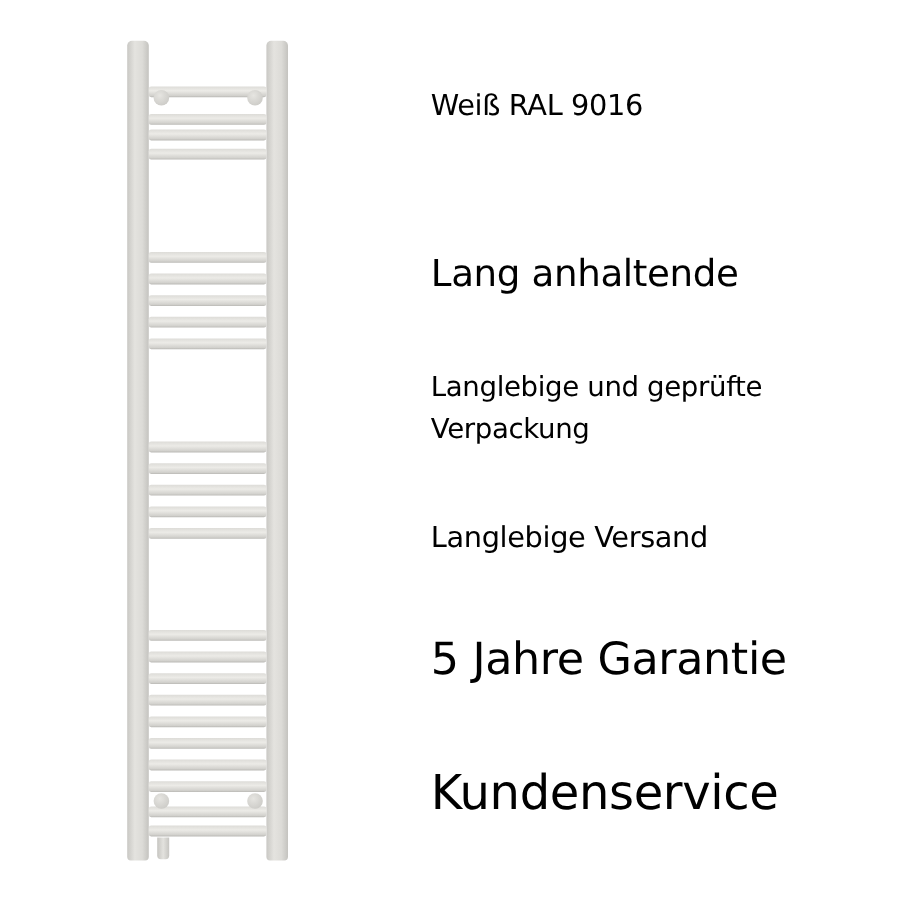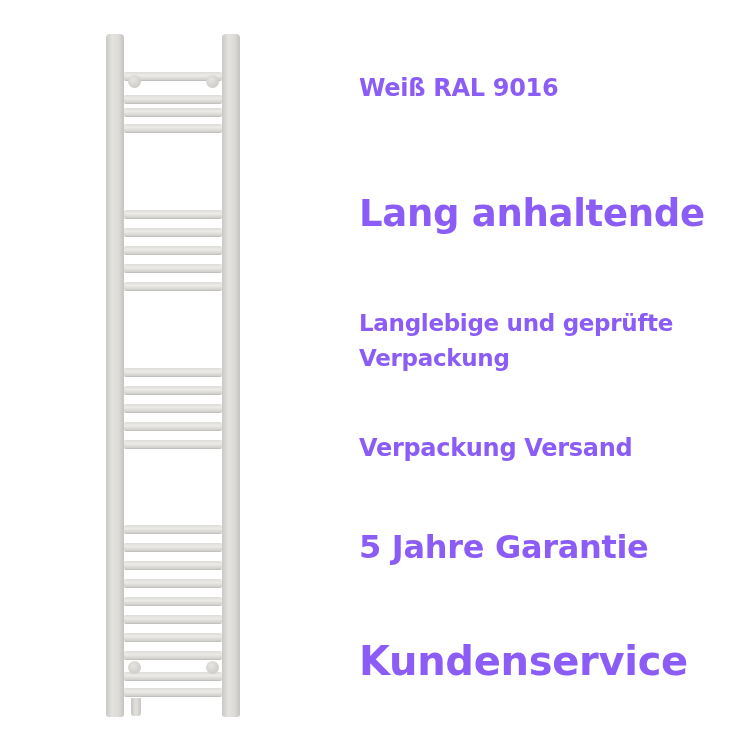--- a/index.html
+++ b/index.html
@@ -22,28 +22,28 @@
       background: radial-gradient(circle at 40% 35%, #e6e5e1 0%, #cfceca 70%, #b8b7b3 100%);
     }
     .pipe {
       position: absolute; left: 131px; top: 698px; width: 10px; height: 18px;
       background: linear-gradient(to right, #c6c5c1, #e3e2de, #c6c5c1);
       border-radius: 0 0 3px 3px;
     }
     .features { position: absolute; left: 359px; top: 0; width: 391px; }
     .feature {
       position: absolute; left: 0; white-space: nowrap;
-      font-family: "DejaVu Sans", sans-serif; font-weight: bold; color: #8b5cf6;
+      font-family: "DejaVu Sans", sans-serif; font-weight: normal; color: #000000;
       letter-spacing: -0.3px;
     }
     .f1 { top: 74px; font-size: 24px; }
-    .f2 { top: 192px; font-size: 37px; }
+    .f2 { top: 210px; font-size: 31px; }
     .f3 { top: 306px; font-size: 23px; line-height: 35px; white-space: normal; width: 395px; }
     .f4 { top: 434px; font-size: 24px; }
-    .f5 { top: 528px; font-size: 32px; }
+    .f5 { top: 528px; font-size: 37px; }
     .f6 { top: 638px; font-size: 40px; }
   </style>
 </head>
 <body>
 
 <div class="radiator">
   <div class="rail left"></div>
   <div class="rail right"></div>
 
   <div class="bar" style="top:72px"></div>
@@ -78,16 +78,16 @@
   <div class="knob" style="left:128px;top:661px"></div>
   <div class="knob" style="left:206px;top:661px"></div>
 
   <div class="pipe"></div>
 </div>
 
 <div class="features">
   <div class="feature f1">Weiß RAL 9016</div>
   <div class="feature f2">Lang anhaltende</div>
   <div class="feature f3">Langlebige und geprüfte Verpackung</div>
-  <div class="feature f4">Verpackung Versand</div>
+  <div class="feature f4">Langlebige Versand</div>
   <div class="feature f5">5 Jahre Garantie</div>
   <div class="feature f6">Kundenservice</div>
 </div>
 
 </body></html>

